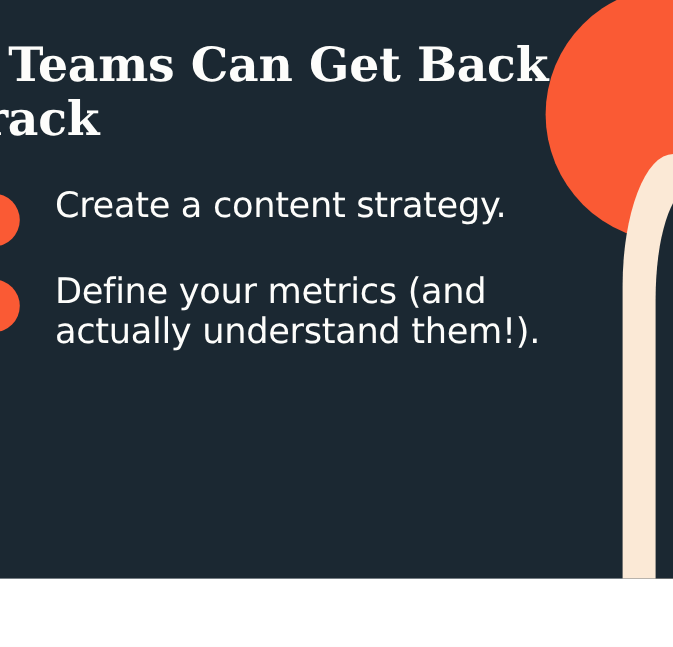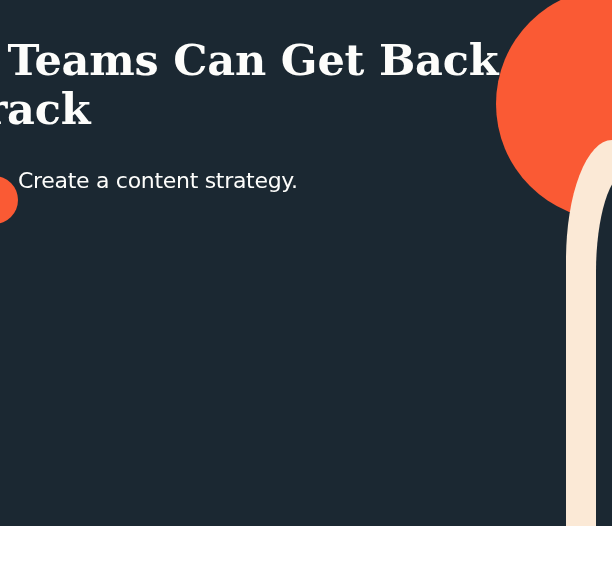--- a/index.html
+++ b/index.html
@@ -99,23 +99,24 @@
     flex: 0 0 auto;
     width: 48px;
     height: 48px;
     margin-left: -30px;
     margin-top: 8px;
     border-radius: 50%;
     background: #fa5a34;
   }
   .bullet-text {
     flex: 1 1 auto;
+    margin-left: 32px;
     font-family: "DejaVu Sans", "Liberation Sans", sans-serif;
     font-weight: 400;
-    font-size: 22px;
+    font-size: 32px;
     line-height: 1.16;
     letter-spacing: -0.3px;
     color: #fdfdfb;
     white-space: pre-line;
   }
 </style>
 </head>
 <body>
 
 <div id="slide-root">
@@ -130,17 +131,22 @@
 Track</div>
 
     <div class="bullets">
 
       <div class="bullet-row">
         <span class="bullet-dot"></span>
         <span class="bullet-text">Create a content strategy.</span>
       </div>
 
 
+      <div class="bullet-row">
+        <span class="bullet-dot"></span>
+        <span class="bullet-text">Define your metrics (and
+actually understand them!).</span>
+      </div>
 
     </div>
   </div>
 
 </div>
 
 </body></html>

